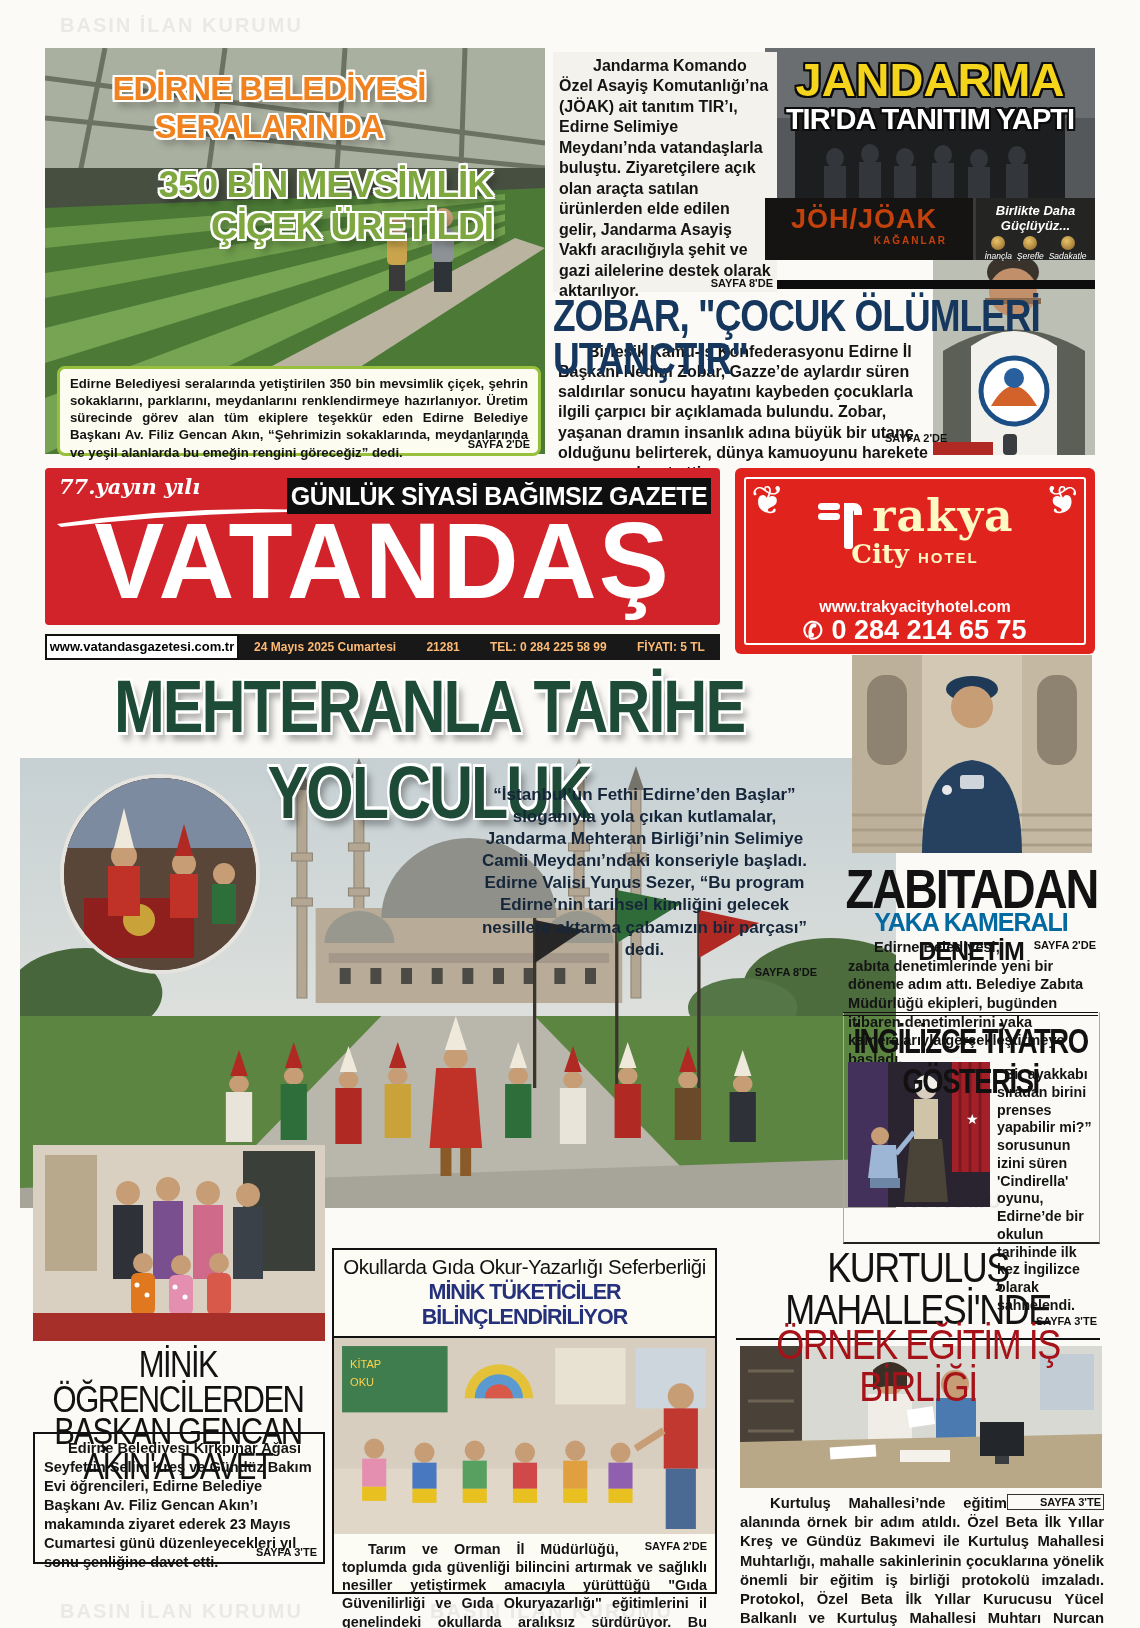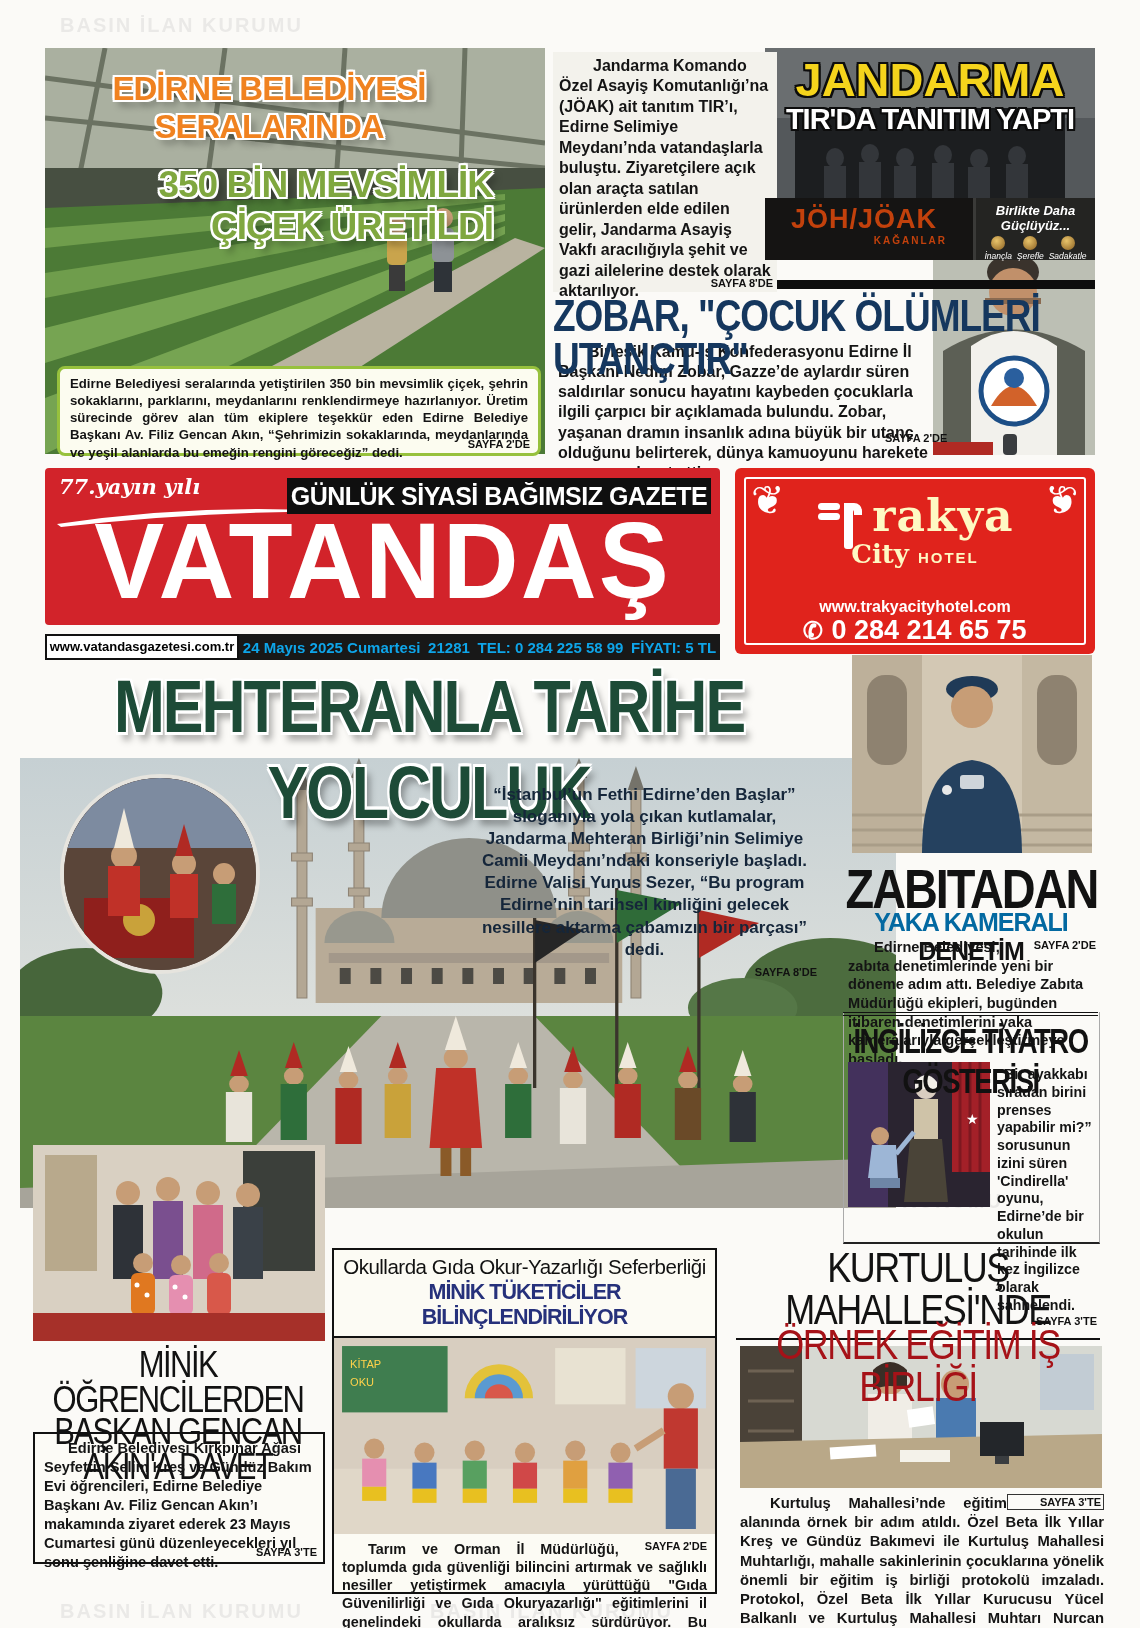--- a/index.html
+++ b/index.html
@@ -72,22 +72,22 @@
      font-size:26px;}
   #ad .brand2 .sm{font-size:15px;letter-spacing:2px;font-family:"Liberation Sans",sans-serif;}
   #ad .web{position:absolute;left:0;bottom:38px;width:100%;text-align:center;color:#fff;
      font-weight:700;font-size:16px;}
   #ad .tel{position:absolute;left:0;bottom:8px;width:100%;text-align:center;color:#fff;
      font-weight:800;font-size:27px;}
   #ad .ph{display:inline-block;transform:rotate(-10deg);font-size:24px;margin-right:8px;}
   
   #ib-web{left:45px;top:634px;width:190px;height:22px;border:2px solid #111;background:#fff;
      font-weight:800;font-size:13px;text-align:center;line-height:22px;z-index:2;}
-  #ib-bar{left:239px;top:634px;width:481px;height:26px;background:#181818;color:#0ea5e9;display:flex;
-     align-items:center;justify-content:space-around;font-weight:800;font-size:15px;z-index:2;}
+  #ib-bar{left:239px;top:634px;width:481px;height:26px;background:#181818;color:#fdba74;display:flex;
+     align-items:center;justify-content:space-around;font-weight:800;font-size:12px;z-index:2;}
   
   #main-h{left:18px;top:664px;width:822px;text-align:center;z-index:3;}
   #main-h .t{font-size:61px;color:#1d4b37;letter-spacing:-2px;transform:scale(1,1.22);
      transform-origin:center top;}
   
   #main-photo{left:20px;top:758px;width:876px;height:450px;}
   #inset{position:absolute;left:40px;top:16px;width:192px;height:192px;border-radius:50%;
      border:4px solid #e6e4de;overflow:hidden;background:#53413a;z-index:3;}
   #main-body{position:absolute;left:452px;top:26px;width:345px;text-align:center;font-size:17px;
      color:#15263a;z-index:3;line-height:1.3;}

